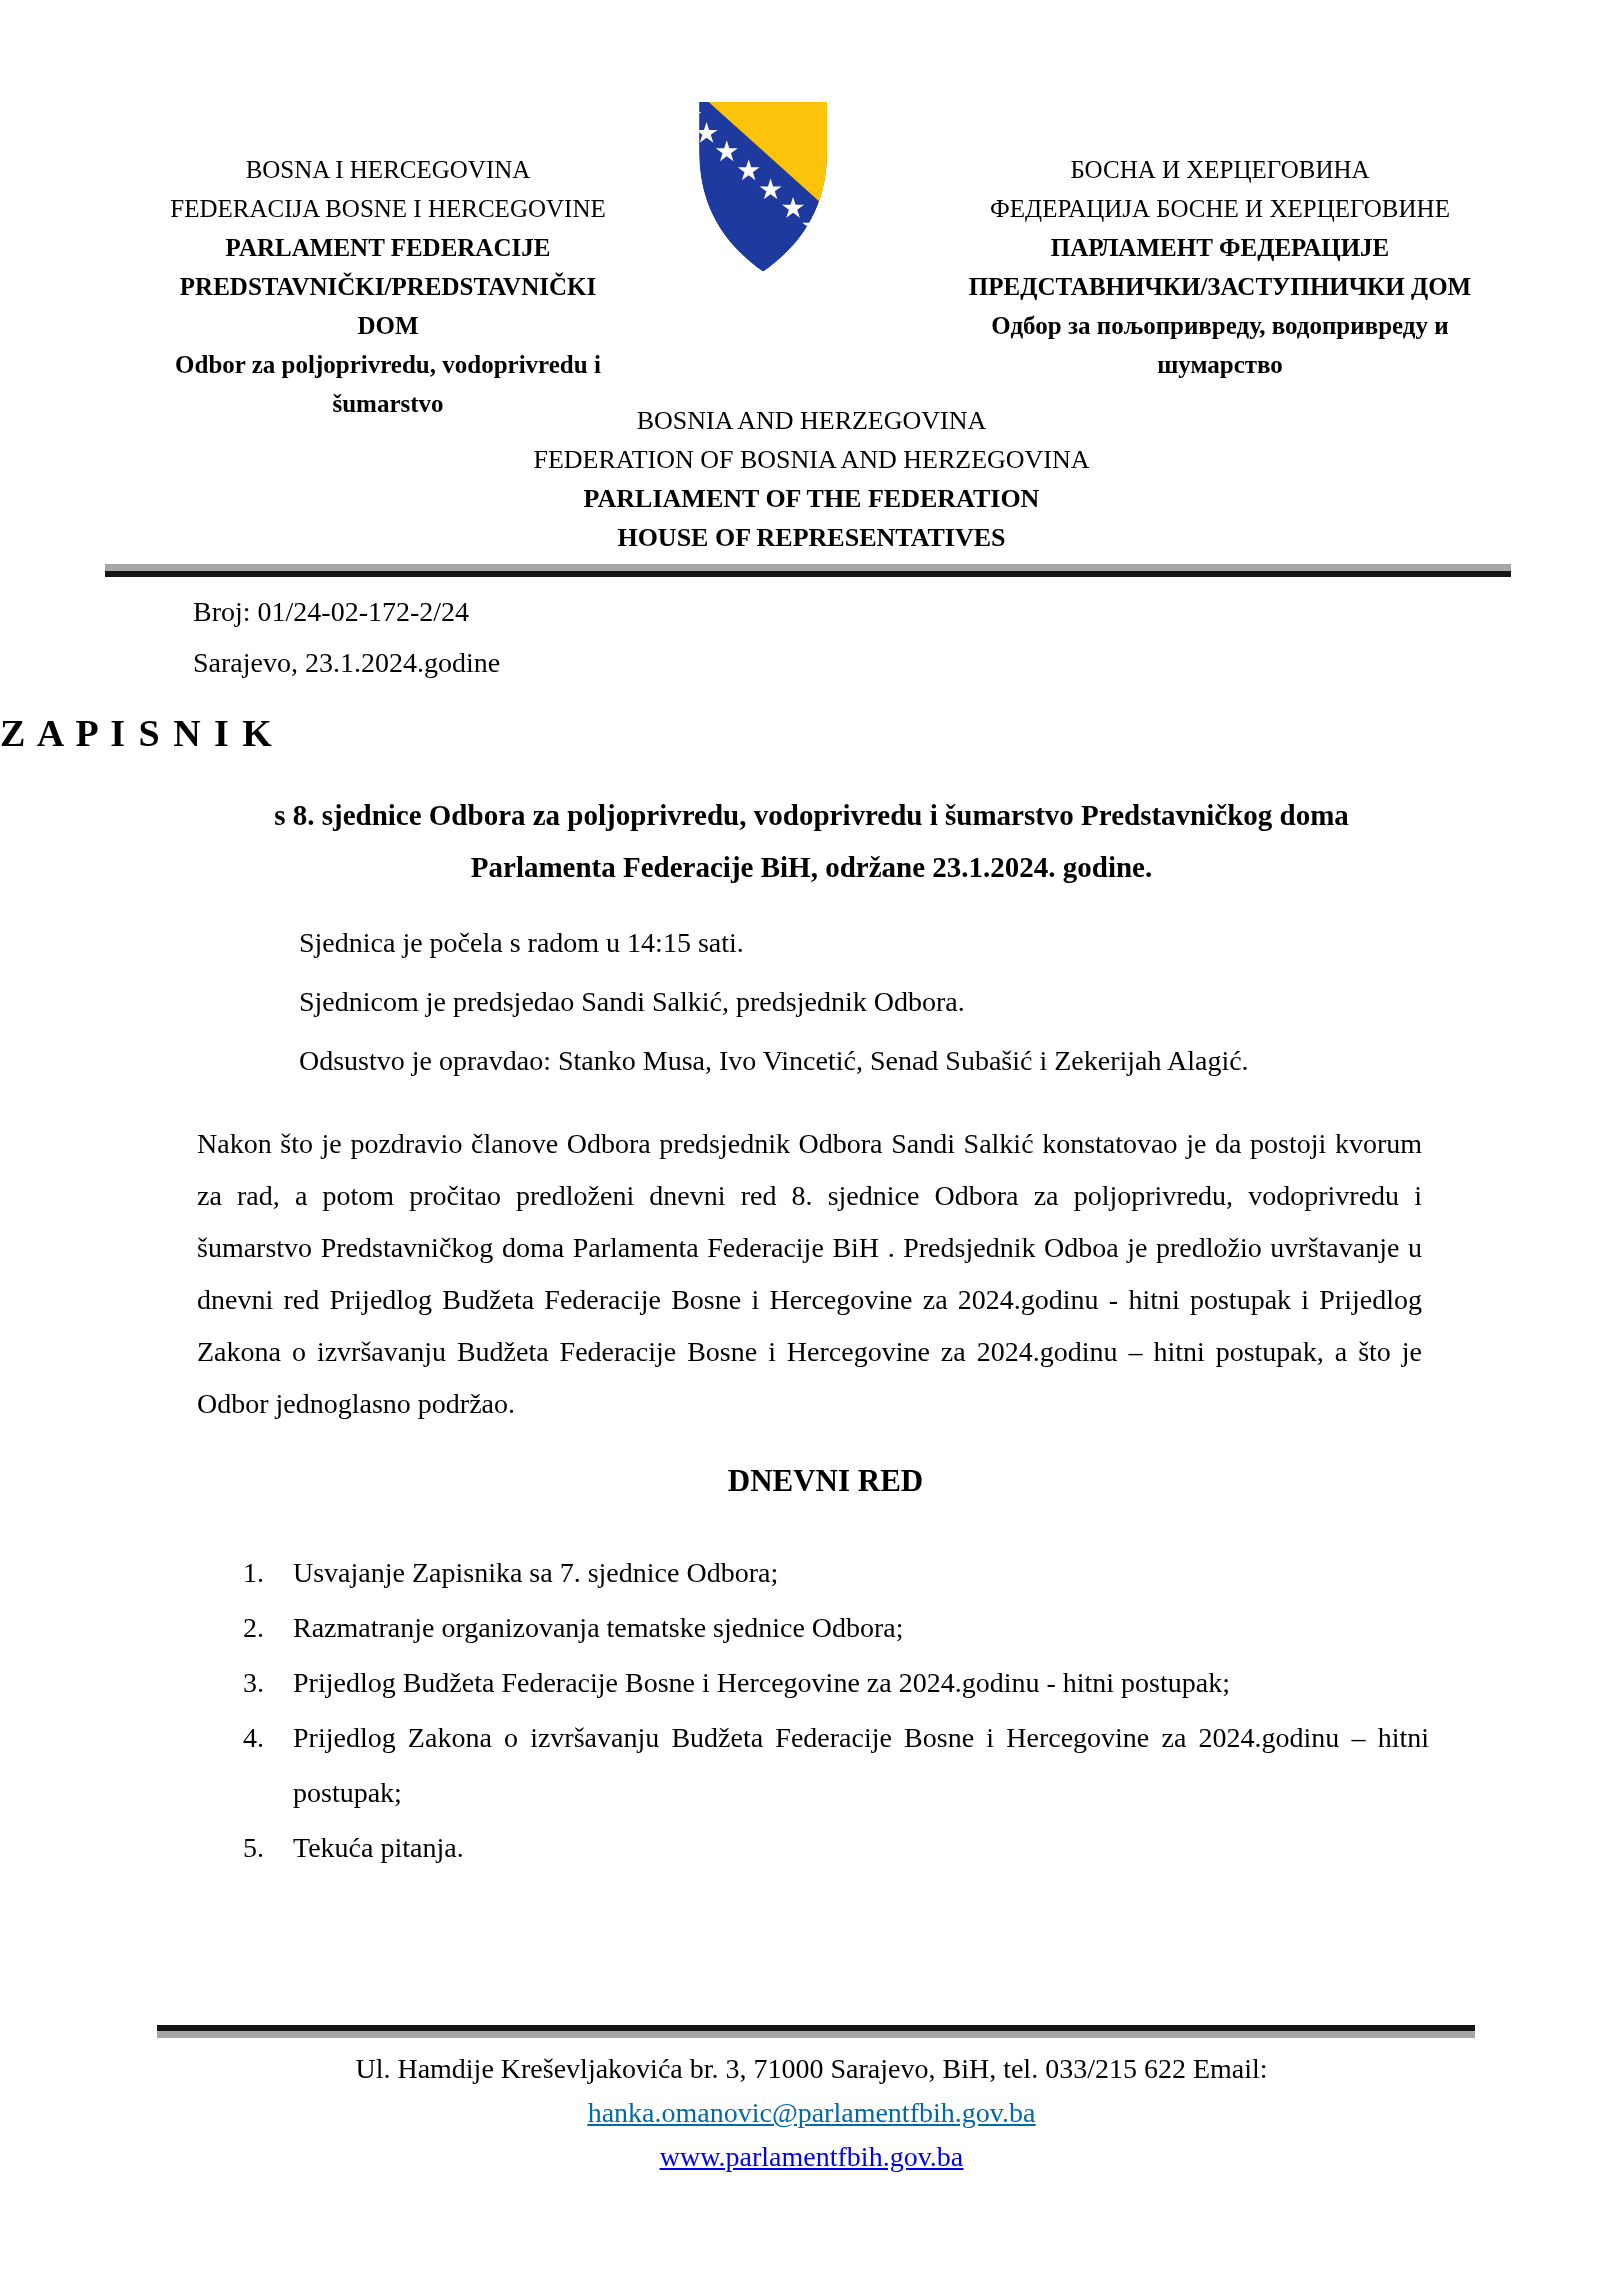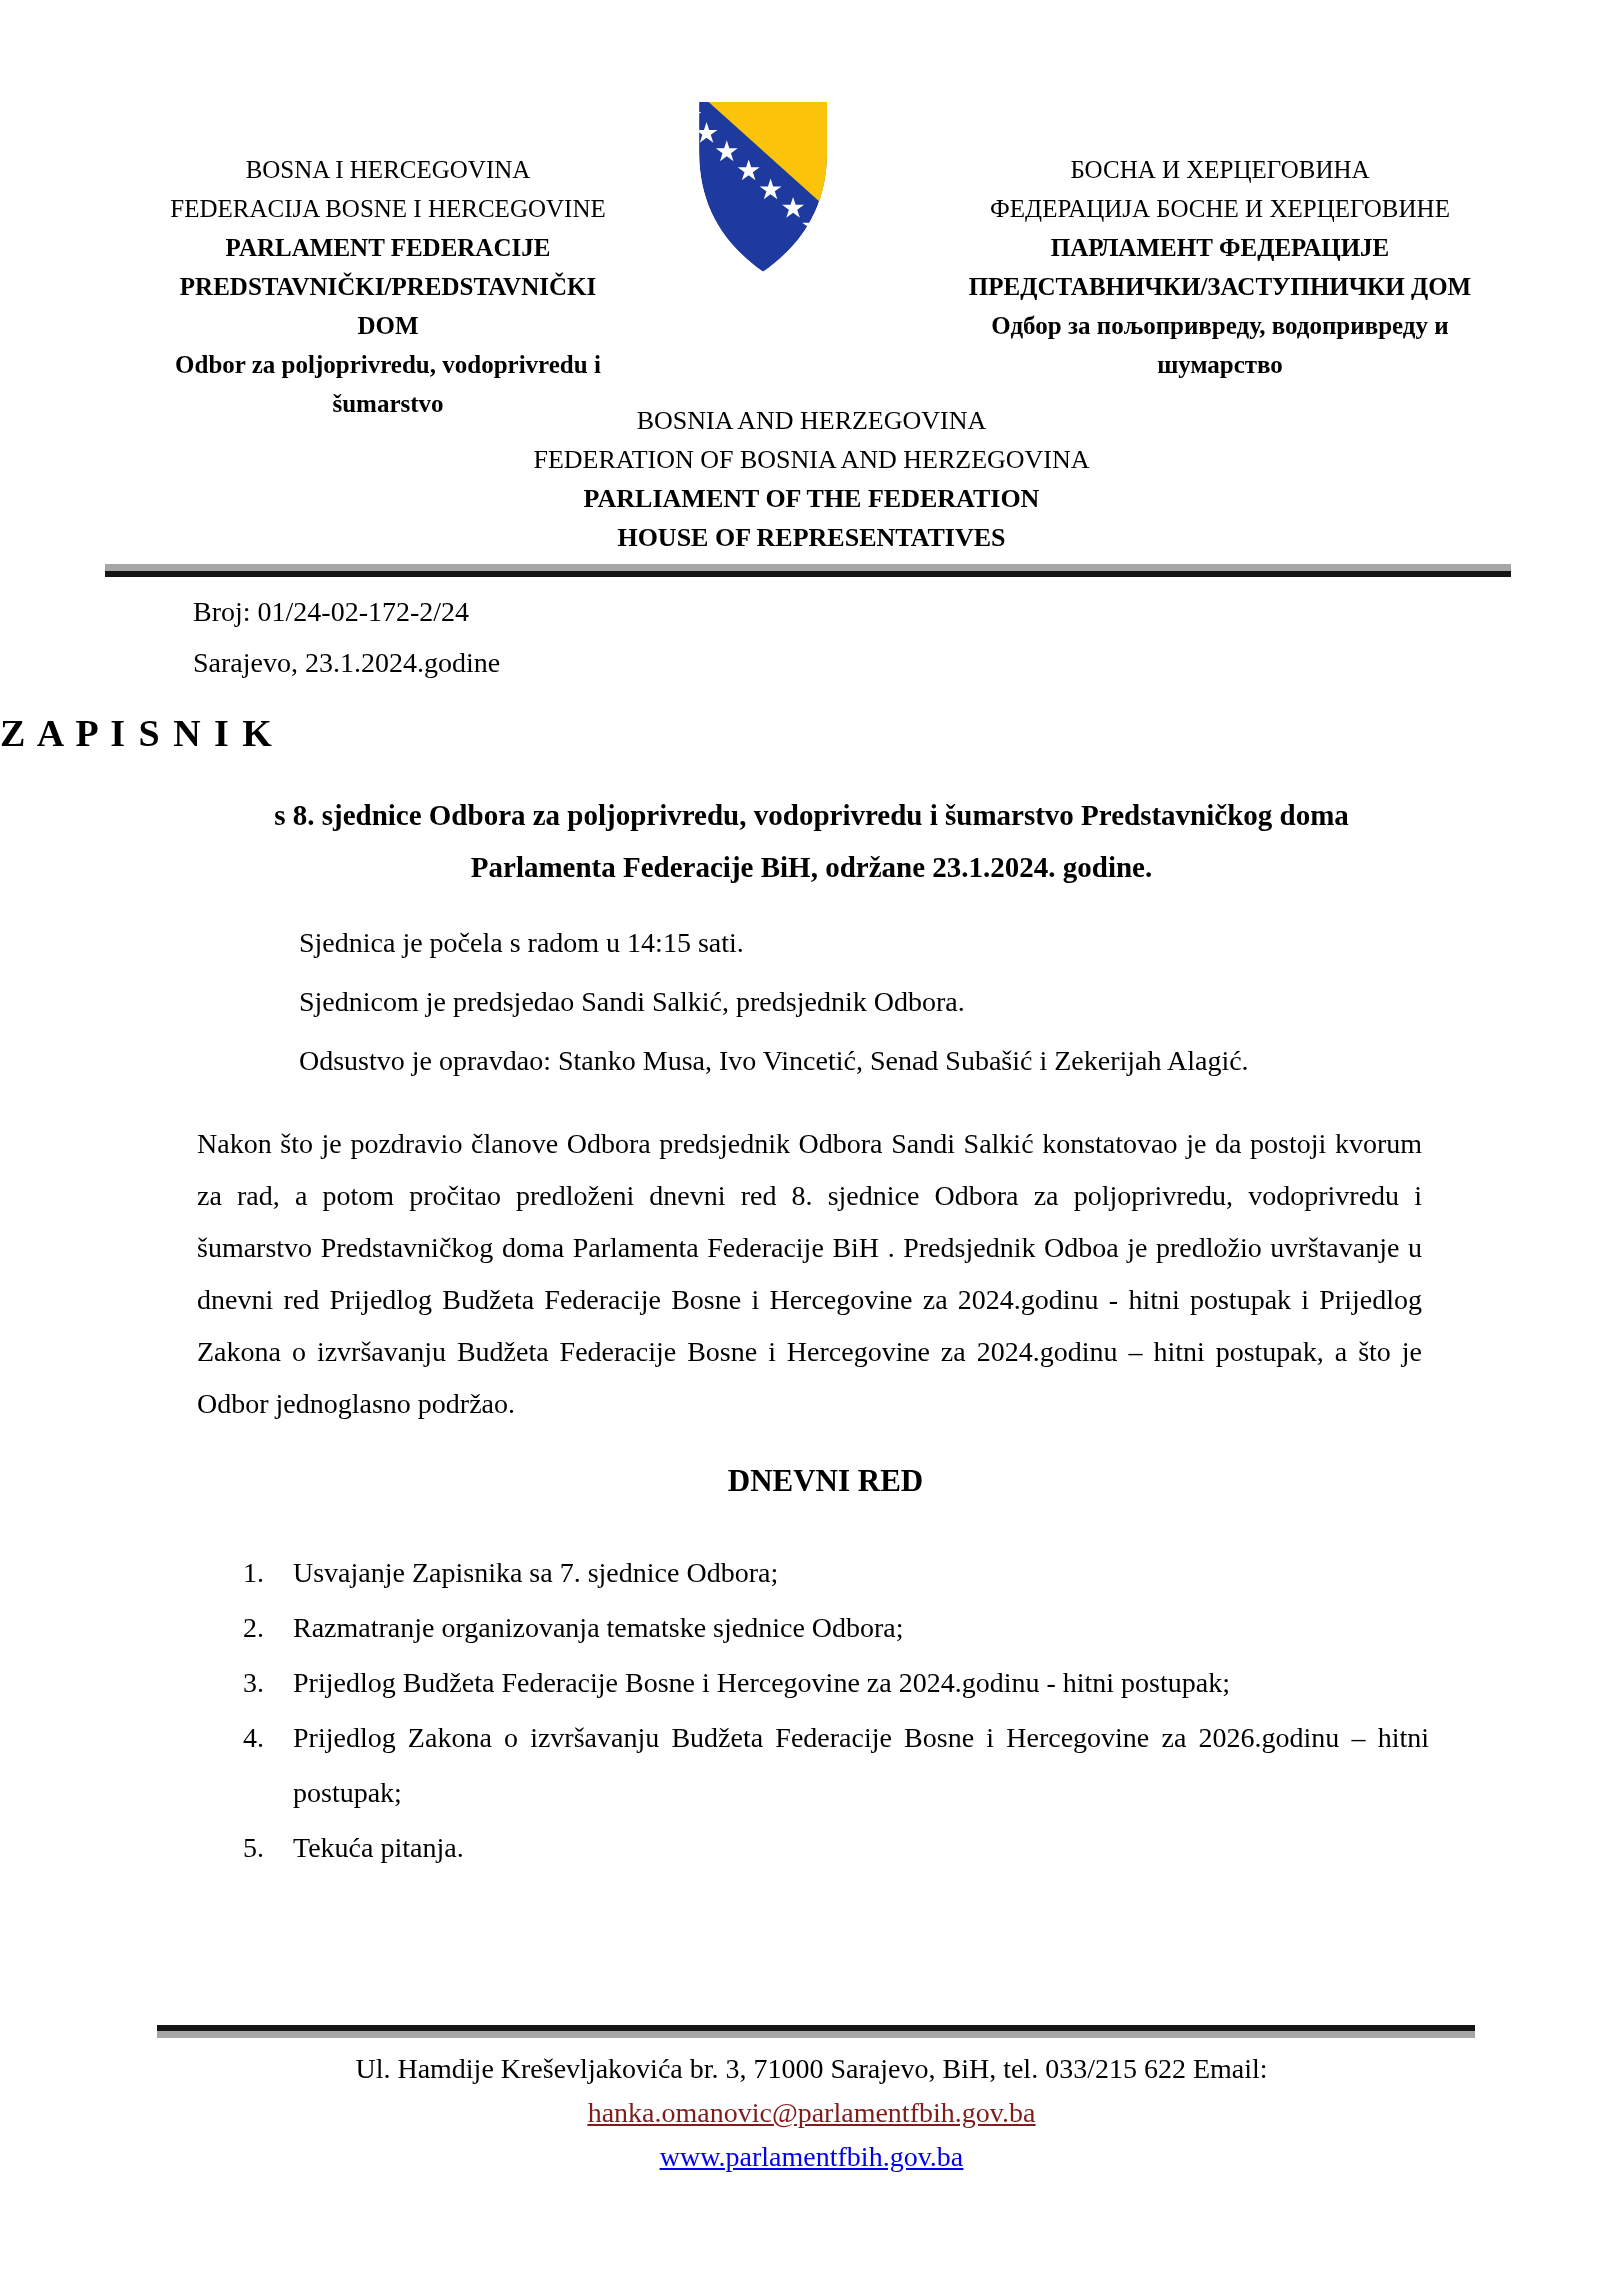--- a/index.html
+++ b/index.html
@@ -161,37 +161,37 @@
     <div class="agenda-item">
       <span class="num">2.</span>
       <span class="txt">Razmatranje organizovanja tematske sjednice Odbora;</span>
     </div>
     <div class="agenda-item">
       <span class="num">3.</span>
       <span class="txt">Prijedlog Budžeta Federacije Bosne i Hercegovine za 2024.godinu - hitni postupak;</span>
     </div>
     <div class="agenda-item">
       <span class="num">4.</span>
-      <span class="txt justify">Prijedlog Zakona o izvršavanju Budžeta Federacije Bosne i Hercegovine za 2026.godinu – hitni postupak;</span>
+      <span class="txt justify">Prijedlog Zakona o izvršavanju Budžeta Federacije Bosne i Hercegovine za 2024.godinu – hitni postupak;</span>
     </div>
     <div class="agenda-item">
       <span class="num">5.</span>
       <span class="txt">Tekuća pitanja.</span>
     </div>
   </div>
 
   <div class="page-footer">
     <div class="rule rule-footer">
       <div class="band-black"></div>
       <div class="band-gray"></div>
     </div>
     <div class="footer-lines">
       <div>Ul. Hamdije Kreševljakovića br. 3, 71000 Sarajevo, BiH, tel. 033/215 622 Email:</div>
       <div class="footer-link" style="color: rgb(0, 0, 238);">
-        <a href="#" style="color: #7f1d1d;">hanka.omanovic@parlamentfbih.gov.ba</a>
+        <a href="#" style="color: #0369a1;">hanka.omanovic@parlamentfbih.gov.ba</a>
       </div>
       <div class="footer-link" style="color: rgb(0, 0, 238);">
         <a href="#" style="color: rgb(0, 0, 238);">www.parlamentfbih.gov.ba</a>
       </div>
     </div>
   </div>
 
 </div>
 
 

